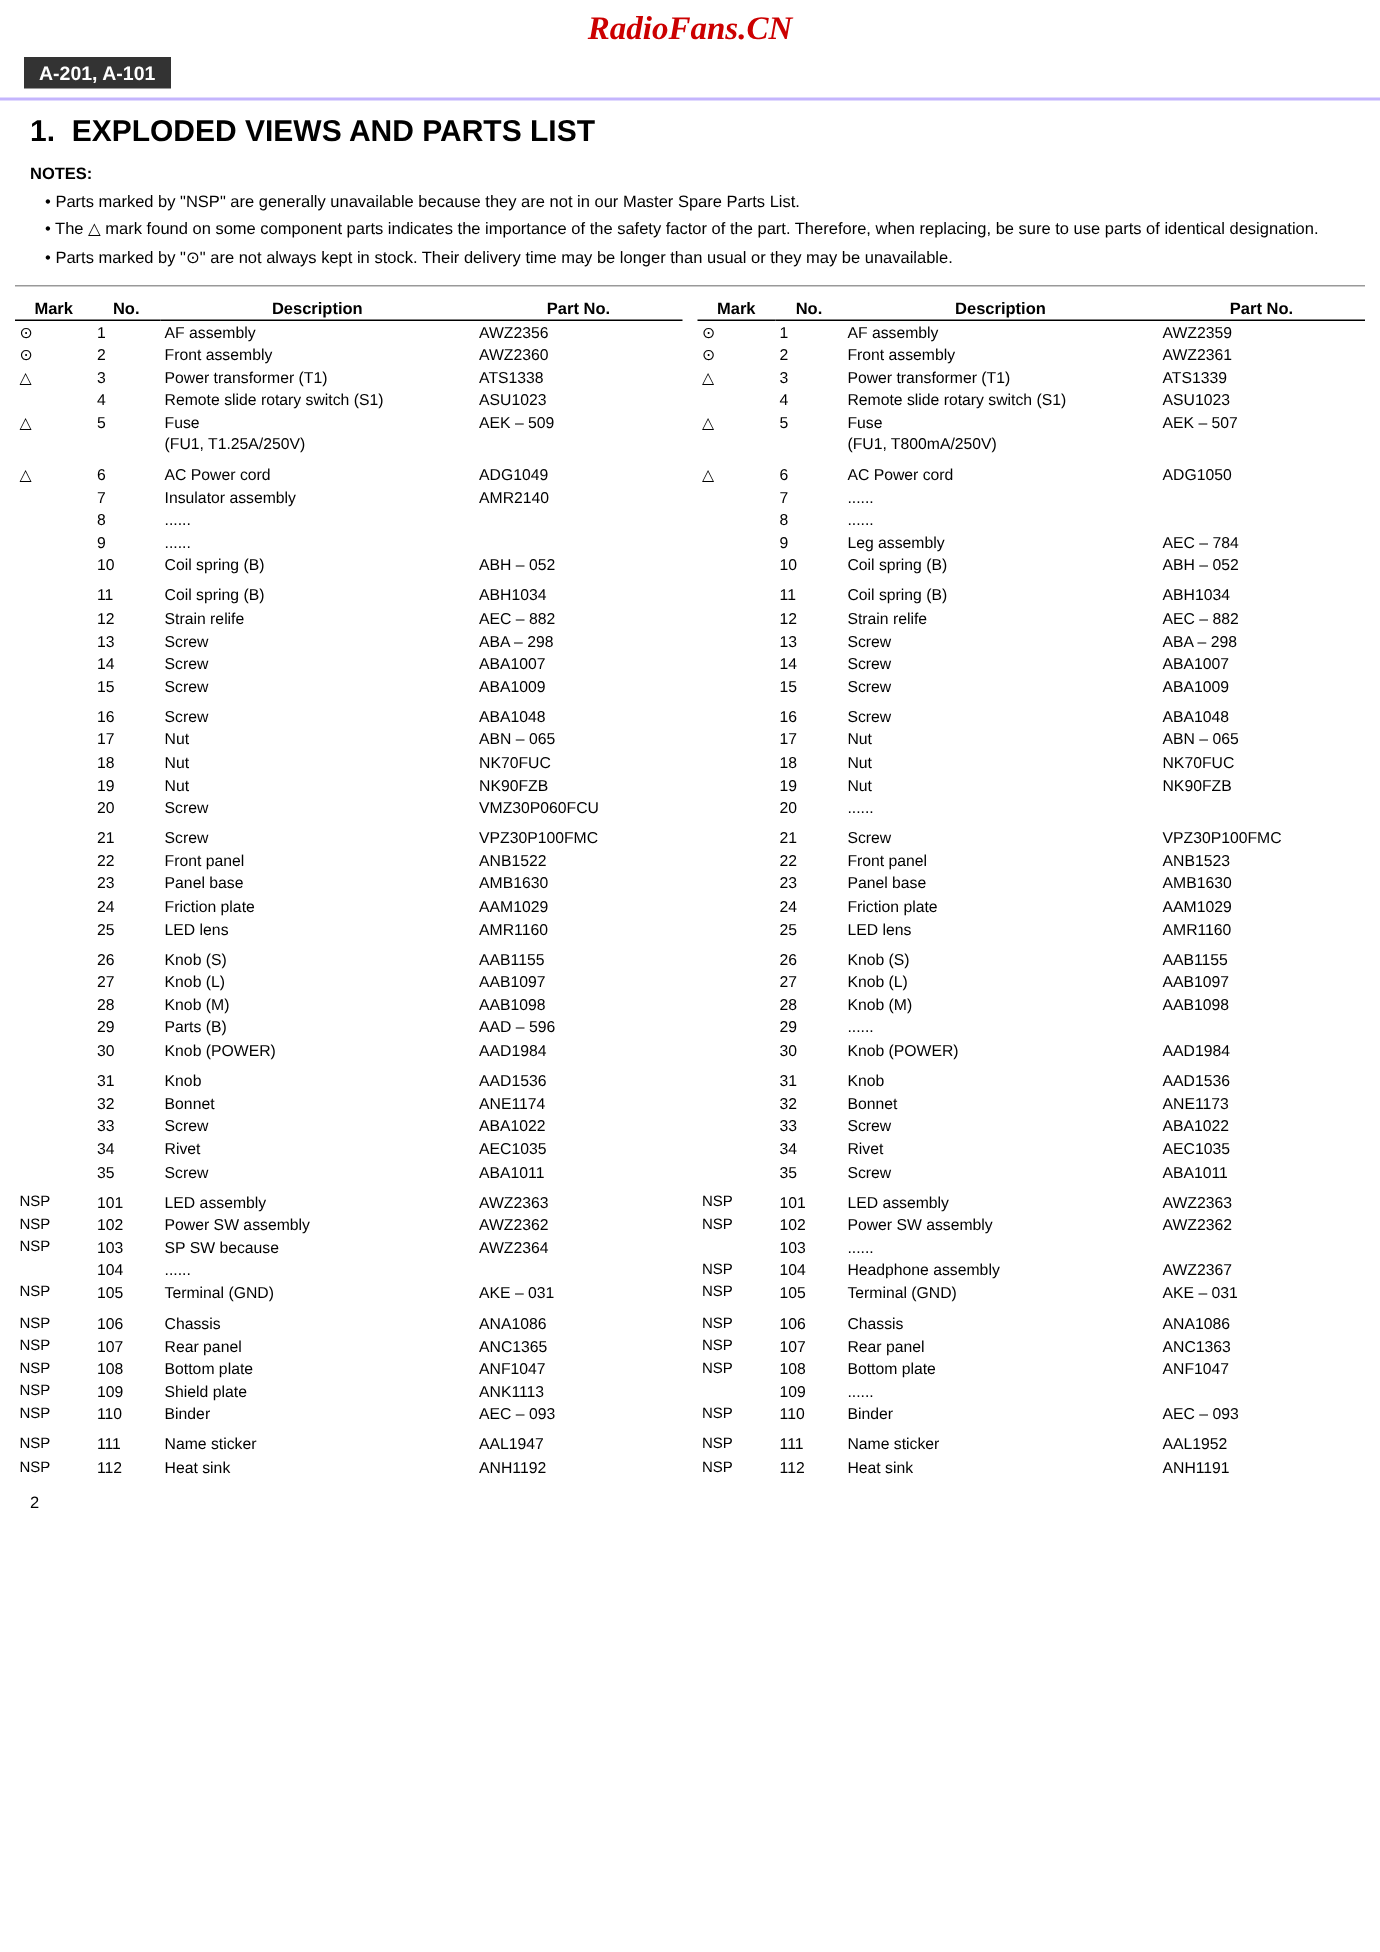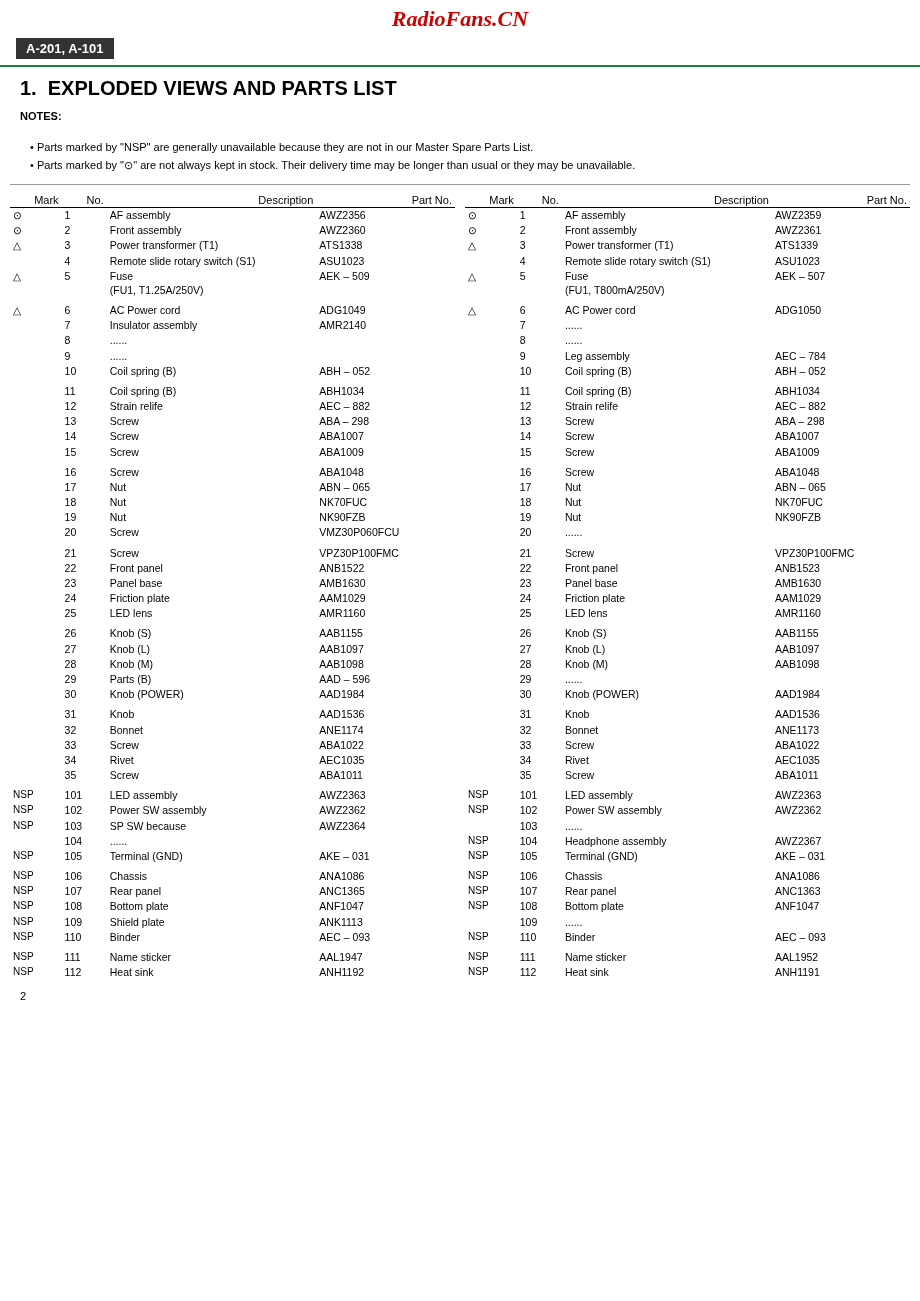--- a/index.html
+++ b/index.html
@@ -33,21 +33,21 @@
       display: inline-block;
       margin: 4px 0 0 16px;
     }
     .notes-section {
       margin: 0 20px 10px 20px;
       font-size: 11px;
       line-height: 1.5;
     }
     .notes-section .notes-header {
       font-weight: bold;
-      margin-bottom: 14px;
+      margin-bottom: 2px;
     }
     .notes-section .note-item {
       margin-left: 10px;
       margin-bottom: 2px;
     }
     .parts-container {
       display: flex;
       margin: 0 10px;
       gap: 10px;
     }
@@ -59,56 +59,57 @@
       font-weight: bold;
       font-size: 13px;
       margin-bottom: 6px;
       margin-left: 4px;
     }
     .parts-table {
       width: 100%;
       border-collapse: collapse;
     }
     .parts-table th {
-      font-weight: normal;
-      text-align: right;
+      font-weight: bold;
+      text-align: center;
       padding: 1px 3px;
       border-bottom: 1px solid #000;
       font-size: 11px;
     }
     .parts-table td {
       padding: 0.5px 3px;
       vertical-align: top;
       font-size: 10.5px;
       line-height: 1.35;
     }
     .parts-table .col-mark { width: 32px; }
     .parts-table .col-no { width: 28px; }
     .parts-table .col-desc { width: 120px; }
     .parts-table .col-partno { width: 80px; }
     .divider { border-top: 1px solid #999; margin: 0 10px; }
   </style>
 </head>
 <body>
 
-<div style="border-bottom: 2px solid #15803d; padding-bottom: 6px; margin-bottom: 4px;">
+<div style="border-bottom: 2px solid #c4b5fd; padding-bottom: 6px; margin-bottom: 4px;">
   <div style="text-align:center; padding: 6px 0 2px 0;">
     <div class="header-title">RadioFans.CN</div>
   </div>
   <div class="model-badge">A-201, A-101</div>
 </div>
 
 <div style="margin: 10px 20px 8px 20px;">
   <span style="font-size:20px; font-weight:bold;">1.</span>
   <span style="font-size:20px; font-weight:bold; margin-left:8px;">EXPLODED VIEWS AND PARTS LIST</span>
 </div>
 
 <div class="notes-section">
   <div class="notes-header">NOTES:</div>
   <div class="note-item">• <span>Parts marked by "NSP" are generally unavailable because they are not in our Master Spare Parts List.</span></div>
+  <div class="note-item">• <span>The △ mark found on some component parts indicates the importance of the safety factor of the part. Therefore, when replacing, be sure to use parts of identical designation.</span></div>
   <div class="note-item">• <span>Parts marked by "⊙" are not always kept in stock. Their delivery time may be longer than usual or they may be unavailable.</span></div>
 </div>
 
 <div class="divider"></div>
 
 <div class="parts-container" style="margin-top:8px;">
 
   <div class="parts-list">
     <table class="parts-table">
       <thead>

